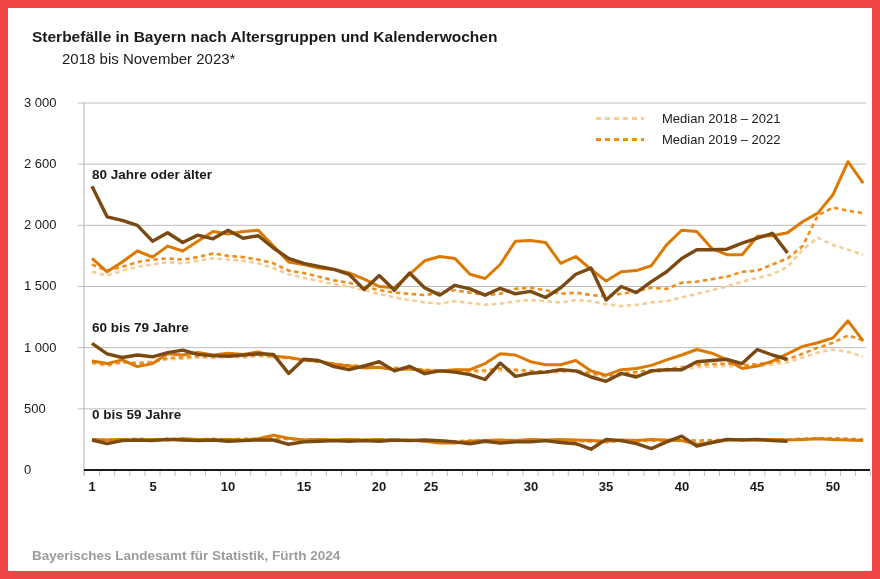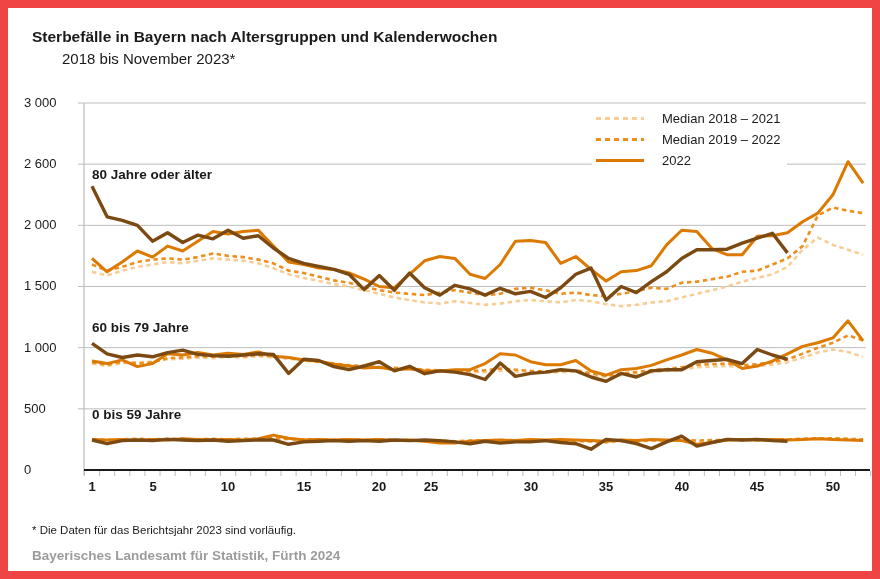--- a/index.html
+++ b/index.html
@@ -8,21 +8,21 @@
     border:8px solid #ef4444;box-sizing:border-box;overflow:hidden;
     font-family:"Liberation Sans", sans-serif;color:#1a1a1a;
   }
   .title{position:absolute;left:24px;top:20px;font-size:15.5px;font-weight:bold;}
   .subtitle{position:absolute;left:24px;top:42px;font-size:15px;margin-left:30px;}
   #plot{position:absolute;left:0;top:0;}
   .ylab{position:absolute;left:16px;width:50px;text-align:left;font-size:13px;line-height:18px;}
   .xlab{position:absolute;top:471px;width:30px;text-align:center;font-size:13px;font-weight:bold;}
   .grouplab{position:absolute;left:84px;font-size:13.5px;font-weight:bold;background:rgba(255,255,255,0.0);}
   .legend{position:absolute;left:584px;top:99px;background:#ffffff;padding:1px 6px 1px 4px;}
-  .legend-row{display:flex;align-items:center;height:21px;}
+  .legend-row{display:flex;align-items:center;height:21px;justify-content:space-between;}
   .swatch{width:48px;height:3px;margin-right:18px;flex:0 0 48px;}
   .legend-label{font-size:13px;white-space:nowrap;}
   .footnote{position:absolute;left:24px;top:516px;font-size:11.5px;}
   .source{position:absolute;left:24px;top:540px;font-size:13.5px;font-weight:bold;color:#9c9c9c;}
 </style>
 </head>
 <body>
 
 <div class="frame">
 
@@ -131,22 +131,17 @@
 
   <div class="legend">
     <div class="legend-row">
       <div class="swatch" style="background: repeating-linear-gradient(90deg, rgb(247, 205, 150) 0px, rgb(247, 205, 150) 5px, transparent 5px, transparent 9px);"></div>
       <div class="legend-label">Median 2018 – 2021</div>
     </div>
     <div class="legend-row">
       <div class="swatch" style="background: repeating-linear-gradient(90deg, rgb(238, 142, 28) 0px, rgb(238, 142, 28) 5px, transparent 5px, transparent 9px);"></div>
       <div class="legend-label">Median 2019 – 2022</div>
     </div>
-    <div class="legend-row">
-      <div class="swatch" style="background: rgb(220, 121, 0);"></div>
-      <div class="legend-label">2022</div>
-    </div>
   </div>
 
-  <div class="footnote">* Die Daten für das Berichtsjahr 2023 sind vorläufig.</div>
   <div class="source">Bayerisches Landesamt für Statistik, Fürth 2024</div>
 
 </div>
 
 </body></html>

